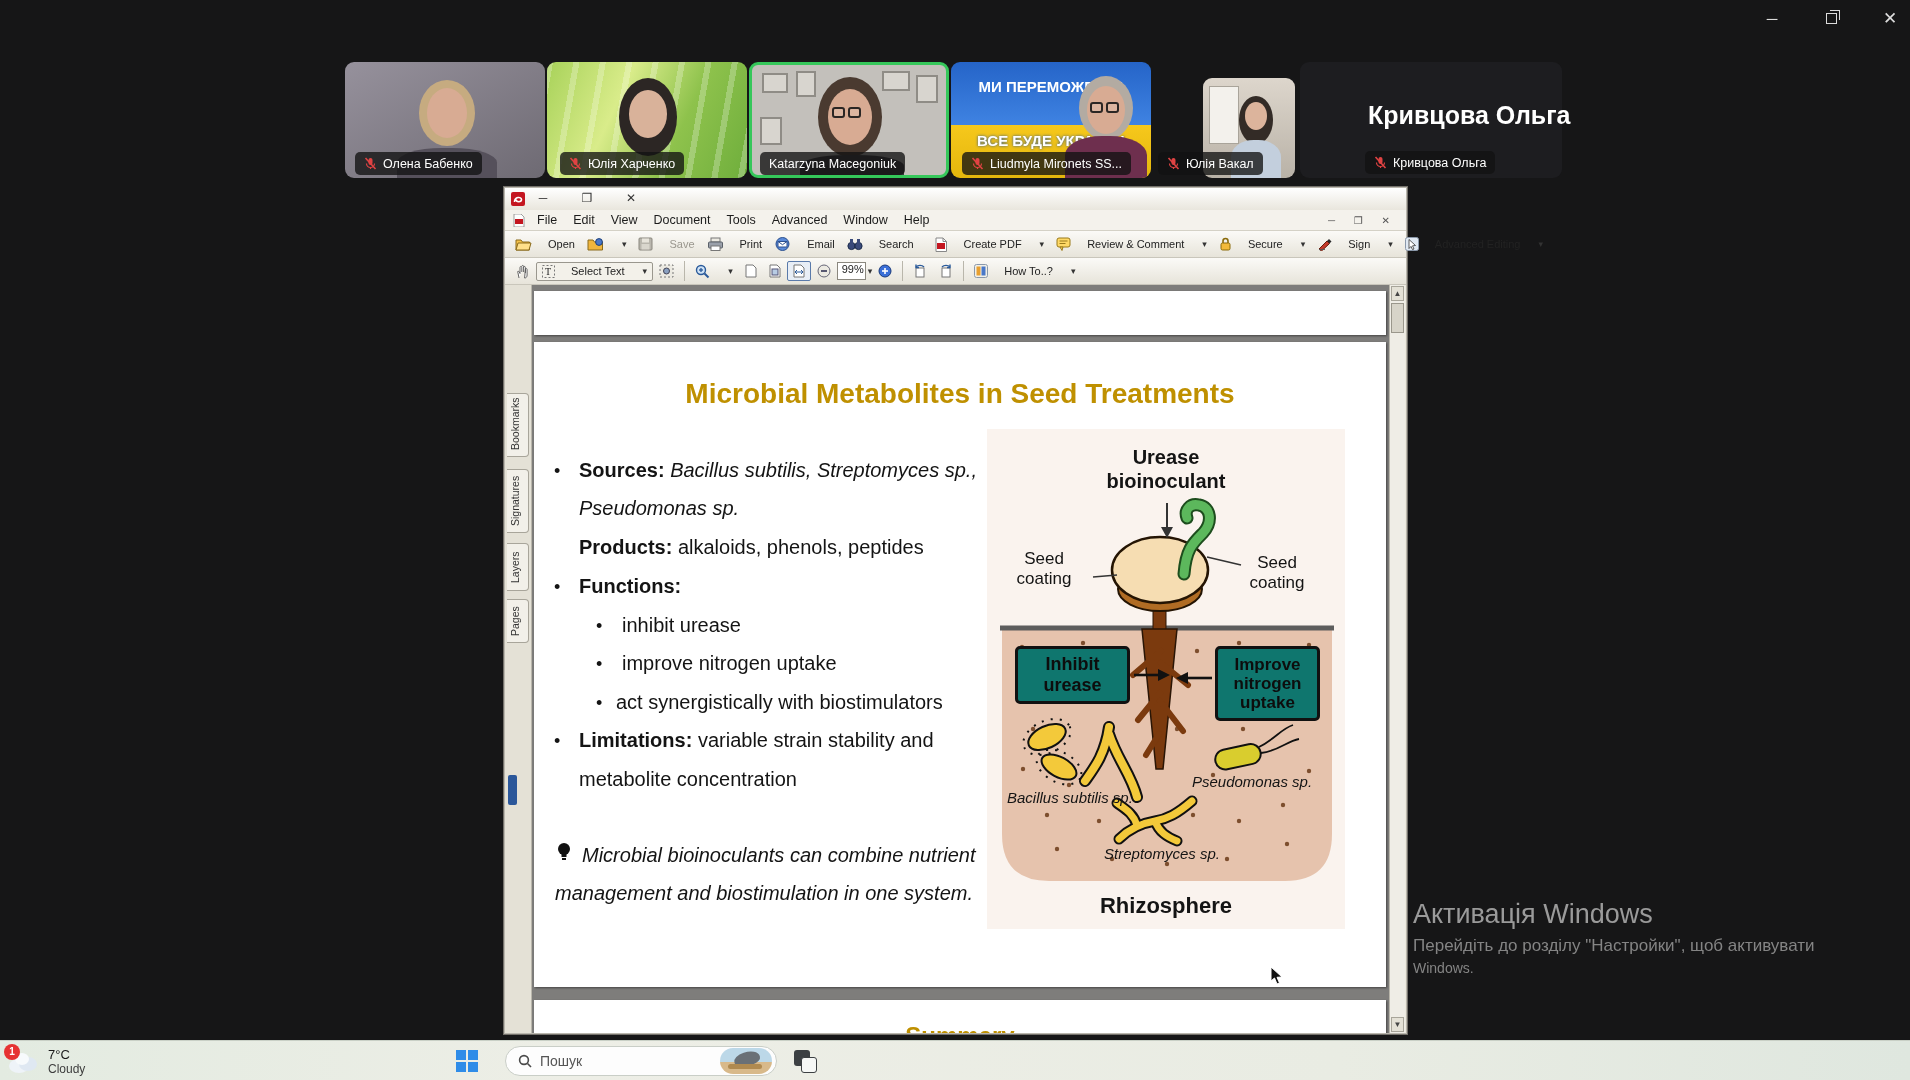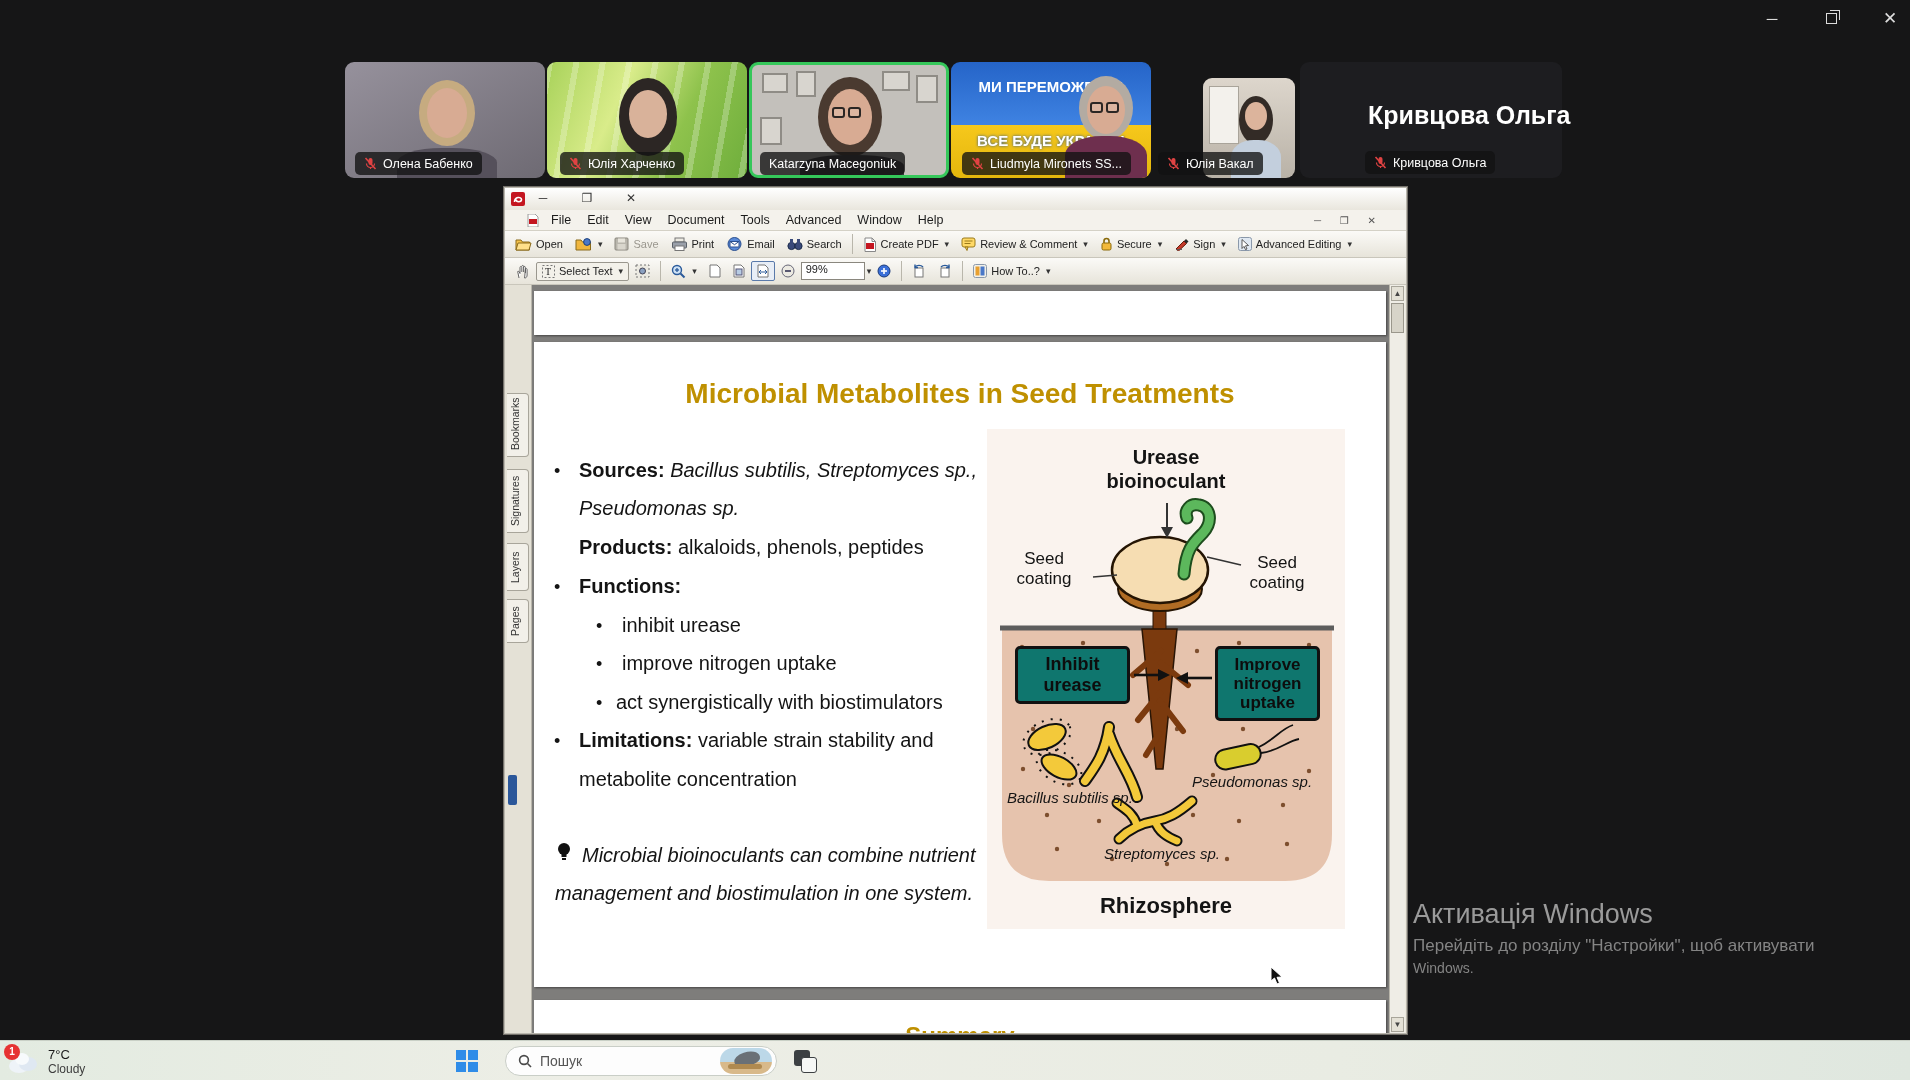--- a/index.html
+++ b/index.html
@@ -18,24 +18,24 @@
   .head { position:absolute; border-radius:50%; }
   .bodyshape { position:absolute; border-radius:45% 45% 0 0; }
   .frame { position:absolute; background:#d8d5cf; border:2px solid #8f8c86; }
   .glasses { position:absolute; display:flex; gap:3px; }
   .glasses i { width:13px; height:11px; border:2px solid #2b2624; border-radius:3px; background:rgba(255,255,255,.12); }
 
   
   #acro { position:absolute; left:503px; top:186px; width:905px; height:849px; background:#ece9dd; border:1px solid #74716b; box-shadow:0 0 0 1px #b9b6ad inset; }
   .titlebar { position:absolute; left:1px; top:1px; right:1px; height:22px; background:linear-gradient(#ffffff,#e9e6dd); display:flex; align-items:center; padding:0 6px; gap:6px; font-size:12.5px; color:#1c1c1c; }
   .tbtn { width:24px; height:16px; text-align:center; line-height:15px; font-size:12px; color:#333; }
-  .menubar { position:absolute; left:1px; top:23px; right:1px; height:21px; background:#f4f2ec; border-bottom:1px solid #d4d1c6; display:flex; align-items:center; padding:0 18px; font-size:12.5px; color:#1c1c1c; }
+  .menubar { position:absolute; left:1px; top:23px; right:1px; height:21px; background:#f4f2ec; border-bottom:1px solid #d4d1c6; display:flex; align-items:center; padding:0 4px; font-size:12.5px; color:#1c1c1c; }
   .menubar span.mi { padding:2px 8px; }
   .tbar { position:absolute; left:1px; right:1px; background:linear-gradient(#fbfaf7,#e7e4da); border-bottom:1px solid #c9c6bb; display:flex; align-items:center; font-size:11px; color:#222; }
-  .tb-btn { display:flex; align-items:center; gap:4px; padding:2px 5px; border:1px solid transparent; border-radius:2px; white-space:nowrap; }
+  .tb-btn { display:flex; align-items:center; gap:16px; padding:2px 5px; border:1px solid transparent; border-radius:2px; white-space:nowrap; }
   .vsep { width:1px; height:20px; background:#b9b6ab; margin:0 4px; }
   .dd { font-size:9px; color:#333; margin-left:2px; }
   .sidestrip { position:absolute; left:1px; top:98px; width:27px; bottom:1px; background:#e4e1d6; border-right:1px solid #b9b6ab; }
   .vtab { position:absolute; left:2px; width:22px; background:#f2f0e9; border:1px solid #a8a59a; border-right:none; border-radius:4px 0 0 4px; writing-mode:vertical-rl; transform:rotate(180deg); font-size:10.5px; color:#333; text-align:center; padding:6px 2px; }
   .docarea { position:absolute; left:28px; top:98px; width:857px; bottom:1px; background:#7e7d7b; overflow:hidden; }
   .page { position:absolute; left:2px; width:852px; background:#ffffff; box-shadow:1px 1px 2px rgba(0,0,0,.45); }
   .scroll { position:absolute; left:885px; top:98px; width:16px; bottom:1px; background:#efede6; border-left:1px solid #b9b6ab; }
   .scr-btn { position:absolute; left:1px; width:13px; height:15px; background:#e4e1d6; border:1px solid #a8a59a; font-size:8px; color:#444; text-align:center; line-height:14px; }
   .scr-thumb { position:absolute; left:1px; top:18px; width:13px; height:30px; background:#d7d4c9; border:1px solid #9a978c; }
 
@@ -342,21 +342,21 @@
           <path d="M1 1 h7 l3 3 v9 h-10 z" fill="#fff" stroke="#777"></path>
           <path d="M2 8 h8 m-8 0 l2-2 m-2 2 l2 2 m6-2 l-2-2 m2 2 l-2 2" stroke="#2a5a9a" fill="none"></path>
         </svg>
       </div>
     <div class="tb-btn">
         <svg width="14" height="14" viewBox="0 0 14 14">
           <circle cx="7" cy="7" r="6" fill="#eceae2" stroke="#667"></circle>
           <line x1="4" y1="7" x2="10" y2="7" stroke="#335" stroke-width="1.6"></line>
         </svg>
       </div>
-    <div style="width:64px; height:18px; background:#fff; border:1px solid #8a877e; font-size:11px; padding:0 4px;">99%</div>
+    <div style="width:29px; height:18px; background:#fff; border:1px solid #8a877e; font-size:11px; padding:0 4px;">99%</div>
     <span class="dd">▾</span>
     <div class="tb-btn">
         <svg width="14" height="14" viewBox="0 0 14 14">
           <circle cx="7" cy="7" r="6" fill="#3a6fd8" stroke="#1a3a7a"></circle>
           <line x1="4" y1="7" x2="10" y2="7" stroke="#fff" stroke-width="1.6"></line>
           <line x1="7" y1="4" x2="7" y2="10" stroke="#fff" stroke-width="1.6"></line>
         </svg>
       </div>
     <div class="vsep"></div>
     <div class="tb-btn">

